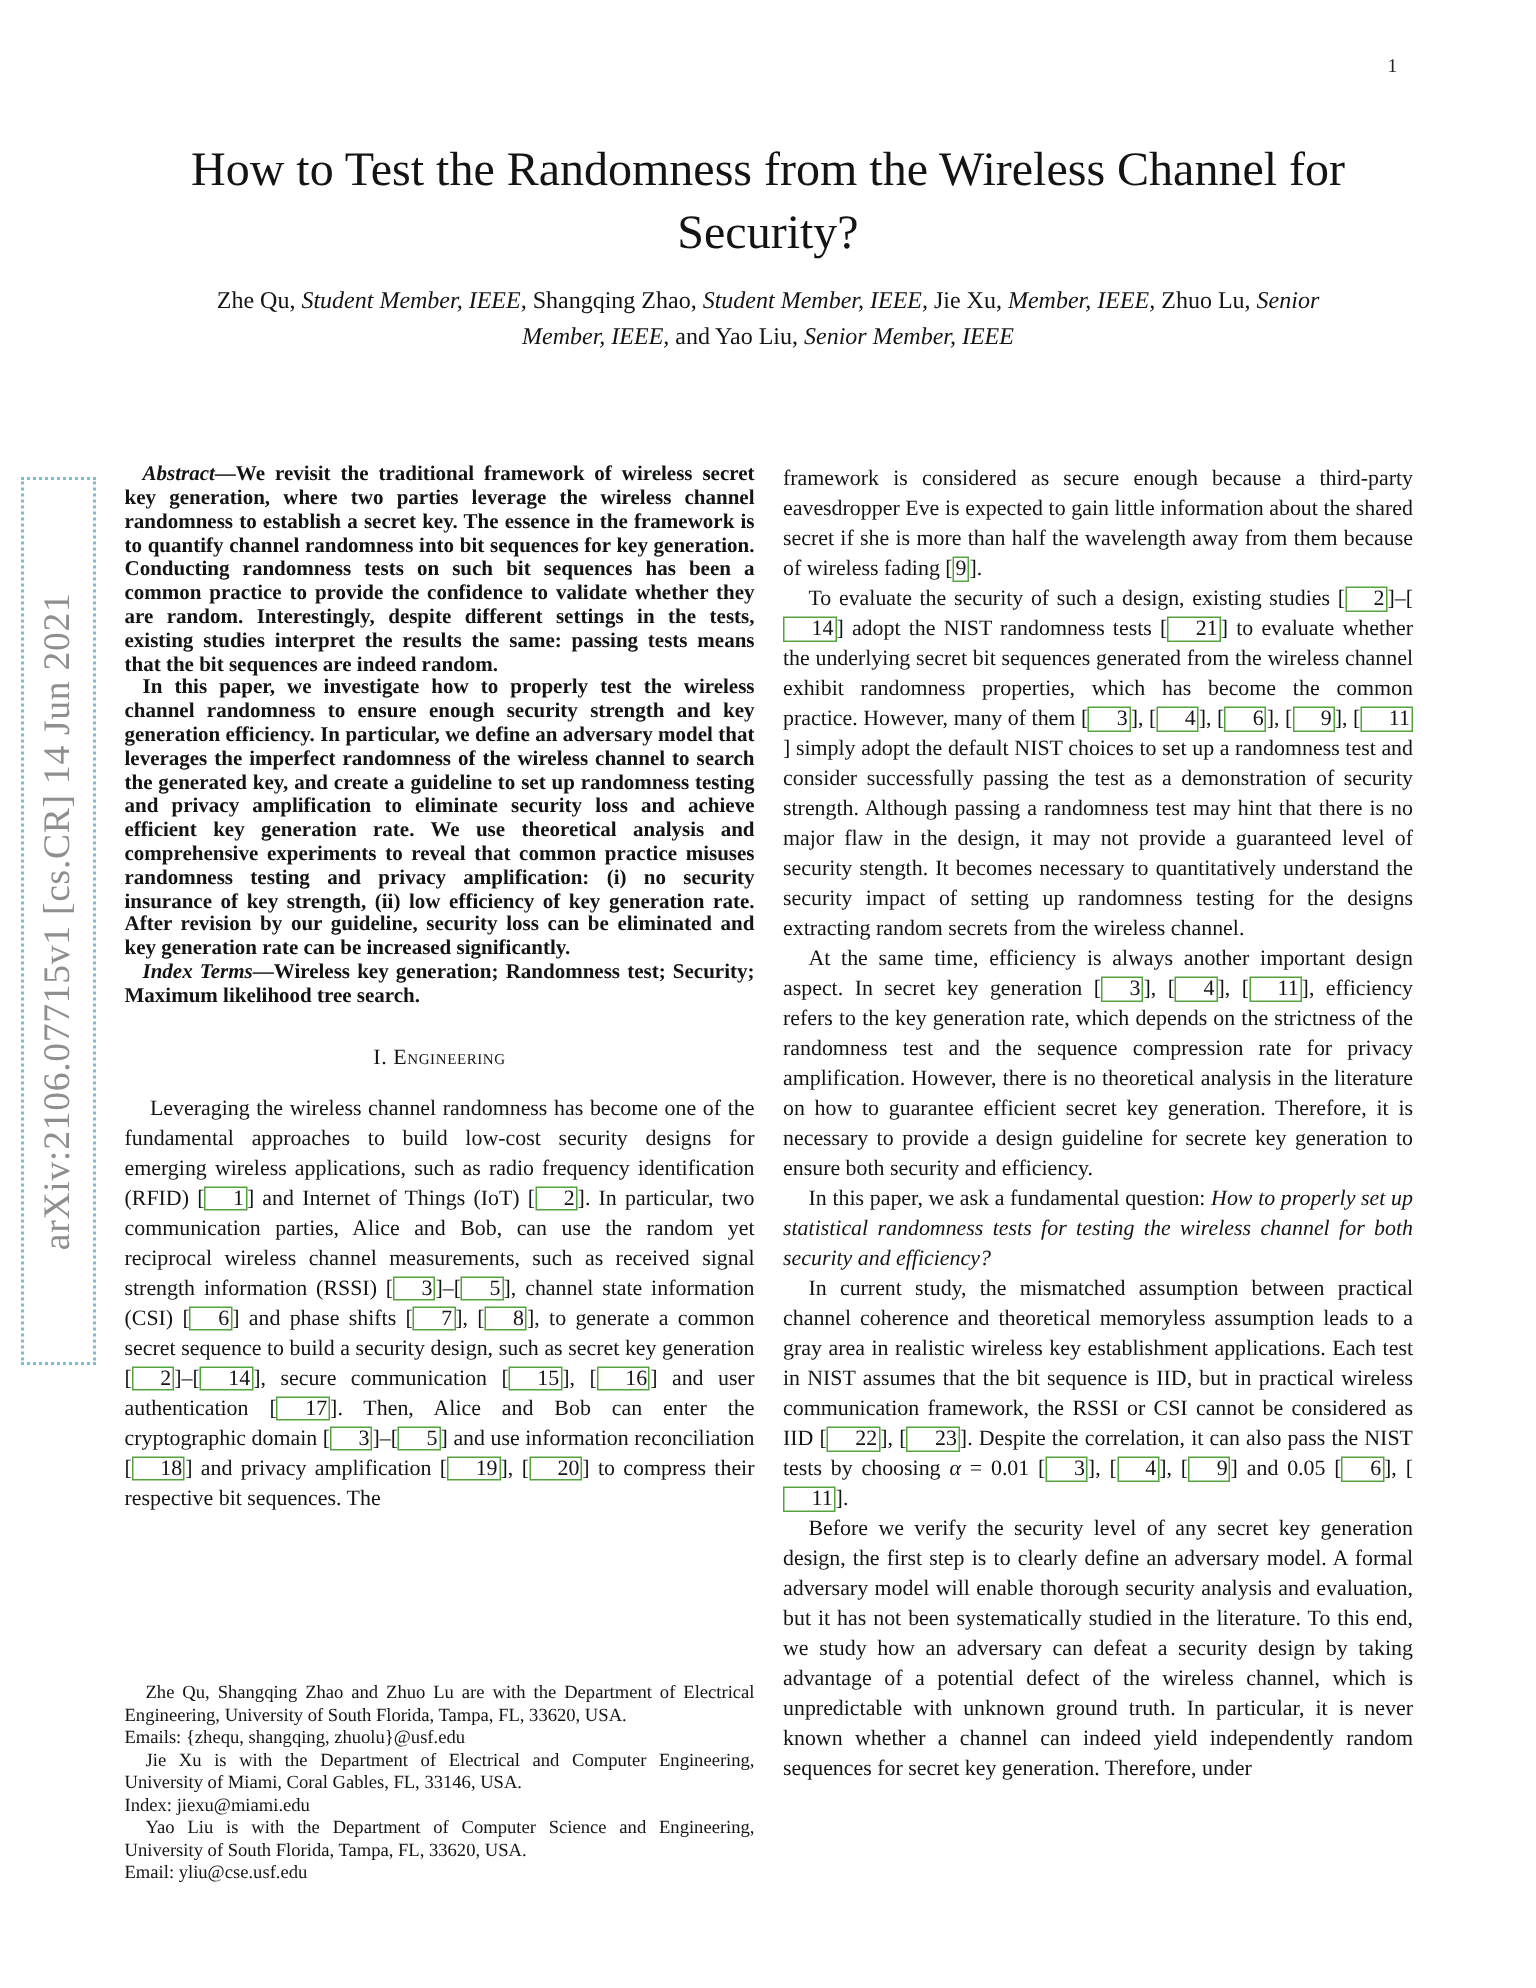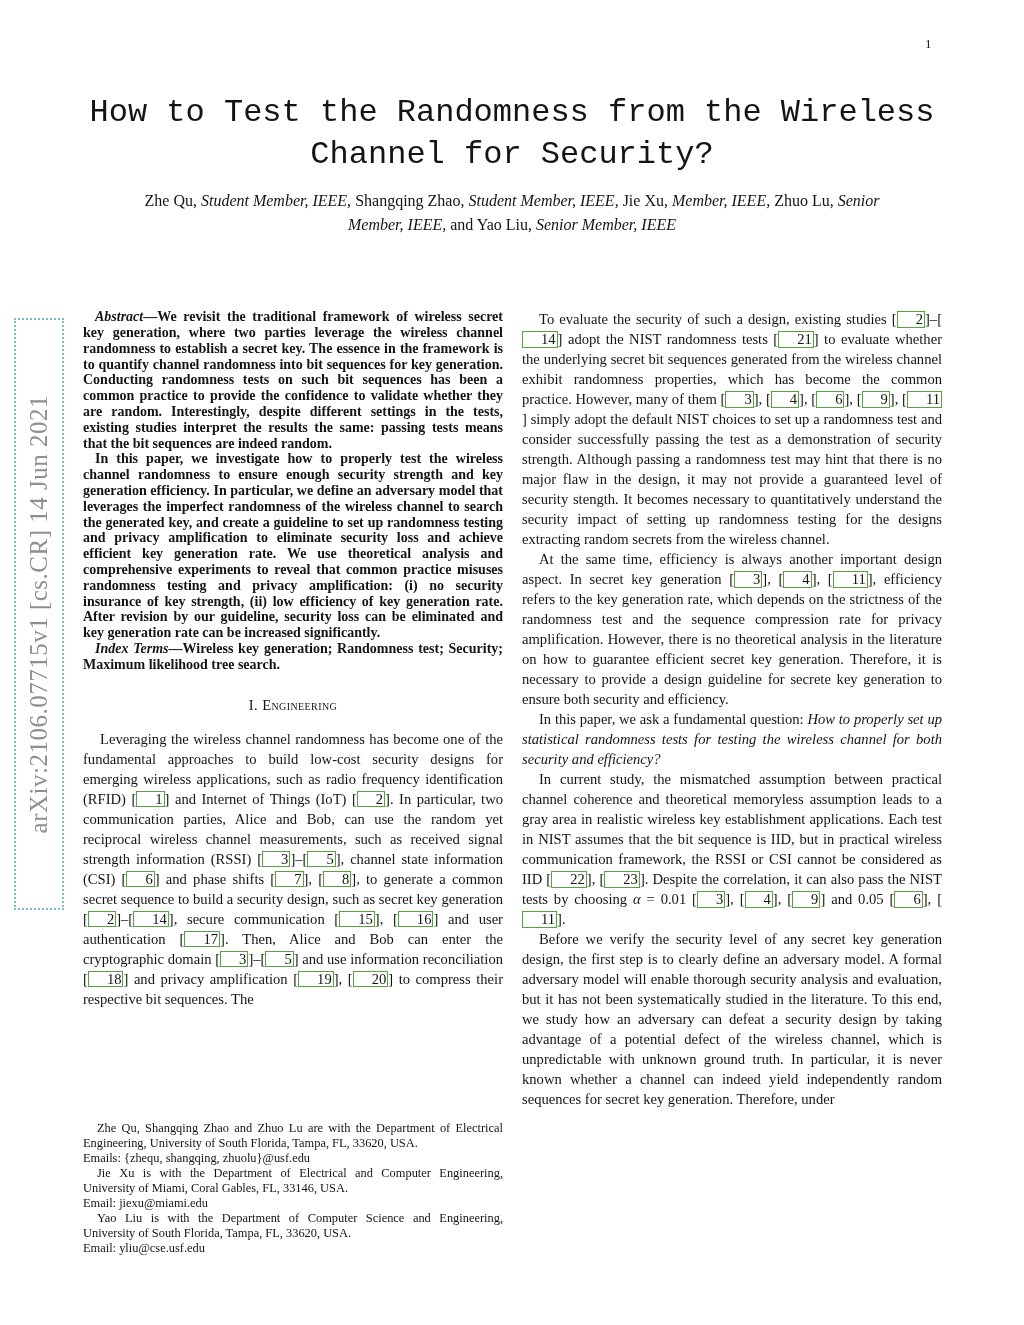--- a/index.html
+++ b/index.html
@@ -16,21 +16,21 @@
     border:2px dotted #7cbcd4;
     display:flex; align-items:center; justify-content:center;
   }
   .arxiv-text {
     writing-mode:vertical-rl; transform:rotate(180deg);
     font-size:25px; color:#8f8f8f; white-space:nowrap; letter-spacing:0.5px;
   }
   .header { padding-top:92px; text-align:center; }
   .title {
     font-size:32px; line-height:1.3; font-weight:normal;
-    width:860px; margin:0 auto;font-family:Liberation Mono, monospace;
+    width:860px; margin:0 auto;
   }
   .authors {
     margin-top:14px; font-size:16px; line-height:1.5;
     width:760px; margin-left:auto; margin-right:auto;
   }
   .columns {
     display:flex; gap:19px; padding:0 83px; margin-top:72px;
   }
   .col { width:420px; flex:none; text-align:justify; hyphens:auto; }
   .col-left { position:relative; height:947px; }
@@ -79,27 +79,28 @@
       <p>In this paper, we investigate how to properly test the wireless channel randomness to ensure enough security strength and key generation efficiency. In particular, we define an adversary model that leverages the imperfect randomness of the wireless channel to search the generated key, and create a guideline to set up randomness testing and privacy amplification to eliminate security loss and achieve efficient key generation rate. We use theoretical analysis and comprehensive experiments to reveal that common practice misuses randomness testing and privacy amplification: (i) no security insurance of key strength, (ii) low efficiency of key generation rate. After revision by our guideline, security loss can be eliminated and key generation rate can be increased significantly.</p>
     </div>
     <p class="index-terms"><em>Index Terms</em>—Wireless key generation; Randomness test; Security; Maximum likelihood tree search.</p>
     <h2 class="section-heading">I. Engineering</h2>
     <p class="body-text indent">Leveraging the wireless channel randomness has become one of the fundamental approaches to build low-cost security designs for emerging wireless applications, such as radio frequency identification (RFID) [<span class="cite">1</span>] and Internet of Things (IoT) [<span class="cite">2</span>]. In particular, two communication parties, Alice and Bob, can use the random yet reciprocal wireless channel measurements, such as received signal strength information (RSSI) [<span class="cite">3</span>]–[<span class="cite">5</span>], channel state information (CSI) [<span class="cite">6</span>] and phase shifts [<span class="cite">7</span>], [<span class="cite">8</span>], to generate a common secret sequence to build a security design, such as secret key generation [<span class="cite">2</span>]–[<span class="cite">14</span>], secure communication [<span class="cite">15</span>], [<span class="cite">16</span>] and user authentication [<span class="cite">17</span>]. Then, Alice and Bob can enter the cryptographic domain [<span class="cite">3</span>]–[<span class="cite">5</span>] and use information reconciliation [<span class="cite">18</span>] and privacy amplification [<span class="cite">19</span>], [<span class="cite">20</span>] to compress their respective bit sequences. The</p>
 
     <div class="footnotes">
       <div class="fn-indent">Zhe Qu, Shangqing Zhao and Zhuo Lu are with the Department of Electrical Engineering, University of South Florida, Tampa, FL, 33620, USA.</div>
       <div>Emails: {zhequ, shangqing, zhuolu}@usf.edu</div>
       <div class="fn-indent">Jie Xu is with the Department of Electrical and Computer Engineering, University of Miami, Coral Gables, FL, 33146, USA.</div>
-      <div>Email: jiexu@miami.edu</div>
+      <div>Index: jiexu@miami.edu</div>
       <div class="fn-indent">Yao Liu is with the Department of Computer Science and Engineering, University of South Florida, Tampa, FL, 33620, USA.</div>
       <div>Email: yliu@cse.usf.edu</div>
     </div>
   </div>
 
   <div class="col col-right">
+    <p class="body-text">framework is considered as secure enough because a third-party eavesdropper Eve is expected to gain little information about the shared secret if she is more than half the wavelength away from them because of wireless fading [<span class="cite">9</span>].</p>
     <p class="body-text indent">To evaluate the security of such a design, existing studies [<span class="cite">2</span>]–[<span class="cite">14</span>] adopt the NIST randomness tests [<span class="cite">21</span>] to evaluate whether the underlying secret bit sequences generated from the wireless channel exhibit randomness properties, which has become the common practice. However, many of them [<span class="cite">3</span>], [<span class="cite">4</span>], [<span class="cite">6</span>], [<span class="cite">9</span>], [<span class="cite">11</span>] simply adopt the default NIST choices to set up a randomness test and consider successfully passing the test as a demonstration of security strength. Although passing a randomness test may hint that there is no major flaw in the design, it may not provide a guaranteed level of security stength. It becomes necessary to quantitatively understand the security impact of setting up randomness testing for the designs extracting random secrets from the wireless channel.</p>
     <p class="body-text indent">At the same time, efficiency is always another important design aspect. In secret key generation [<span class="cite">3</span>], [<span class="cite">4</span>], [<span class="cite">11</span>], efficiency refers to the key generation rate, which depends on the strictness of the randomness test and the sequence compression rate for privacy amplification. However, there is no theoretical analysis in the literature on how to guarantee efficient secret key generation. Therefore, it is necessary to provide a design guideline for secrete key generation to ensure both security and efficiency.</p>
     <p class="body-text indent">In this paper, we ask a fundamental question: <em>How to properly set up statistical randomness tests for testing the wireless channel for both security and efficiency?</em></p>
     <p class="body-text indent">In current study, the mismatched assumption between practical channel coherence and theoretical memoryless assumption leads to a gray area in realistic wireless key establishment applications. Each test in NIST assumes that the bit sequence is IID, but in practical wireless communication framework, the RSSI or CSI cannot be considered as IID [<span class="cite">22</span>], [<span class="cite">23</span>]. Despite the correlation, it can also pass the NIST tests by choosing <em>α</em> = 0.01 [<span class="cite">3</span>], [<span class="cite">4</span>], [<span class="cite">9</span>] and 0.05 [<span class="cite">6</span>], [<span class="cite">11</span>].</p>
     <p class="body-text indent">Before we verify the security level of any secret key generation design, the first step is to clearly define an adversary model. A formal adversary model will enable thorough security analysis and evaluation, but it has not been systematically studied in the literature. To this end, we study how an adversary can defeat a security design by taking advantage of a potential defect of the wireless channel, which is unpredictable with unknown ground truth. In particular, it is never known whether a channel can indeed yield independently random sequences for secret key generation. Therefore, under</p>
   </div>
 
 </div>
 
 </body></html>

